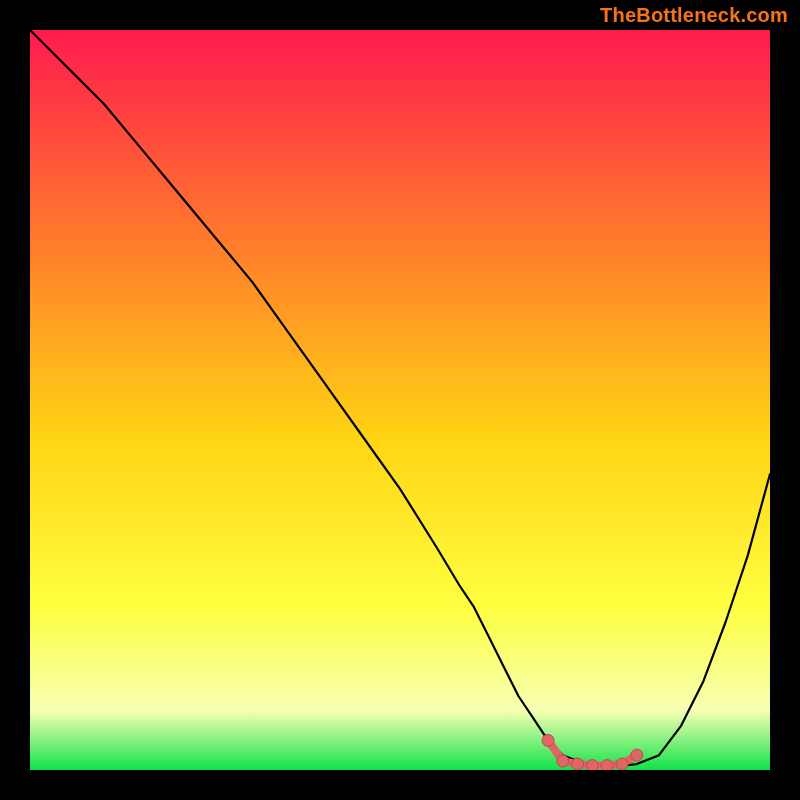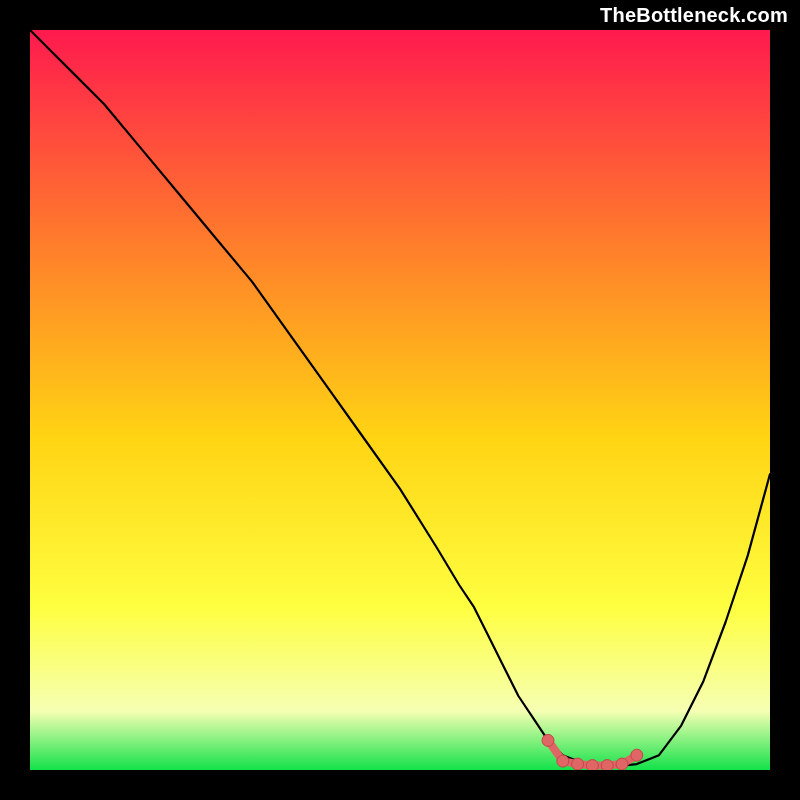--- a/index.html
+++ b/index.html
@@ -16,21 +16,21 @@
     height: 800px;
     background: #000000;
   }
   .watermark {
     position: absolute;
     top: 4px;
     right: 12px;
     font-family: Arial, Helvetica, sans-serif;
     font-size: 20px;
     font-weight: 600;
-    color: #ffffff;
+    color: #f97316;
     letter-spacing: 0.2px;
     user-select: none;
   }
   .plot-wrap {
     position: absolute;
     left: 30px;
     top: 30px;
     width: 740px;
     height: 740px;
   }

